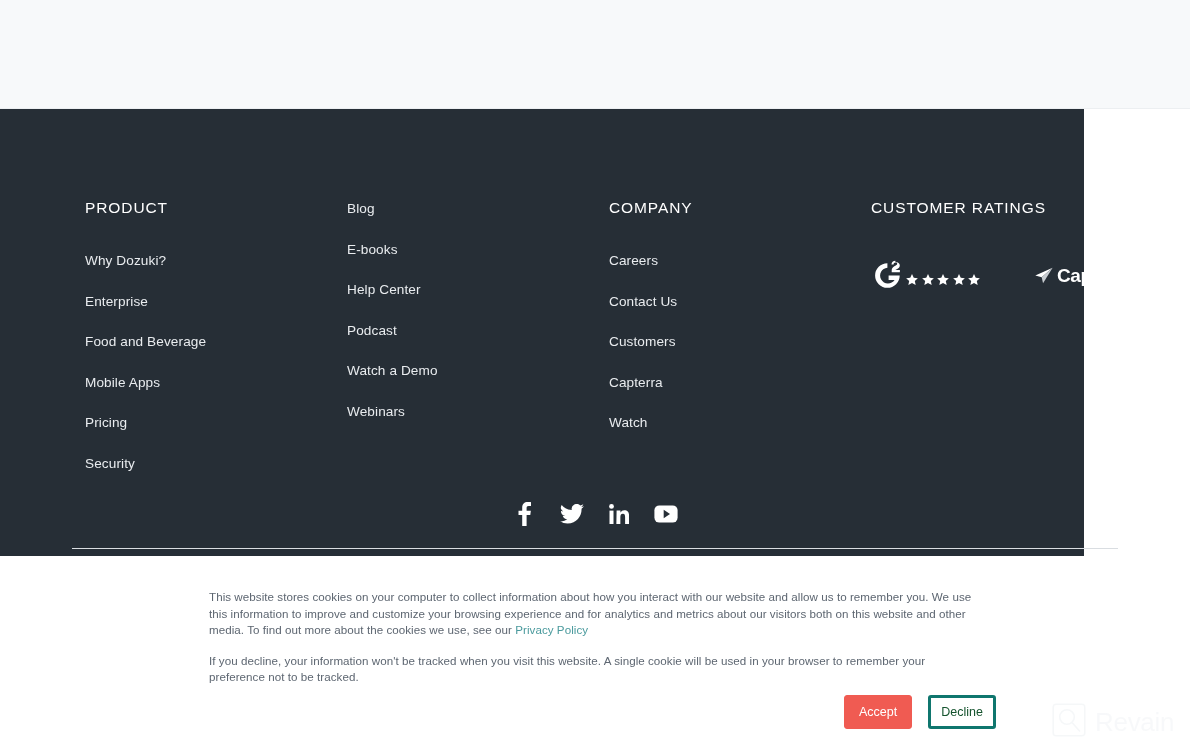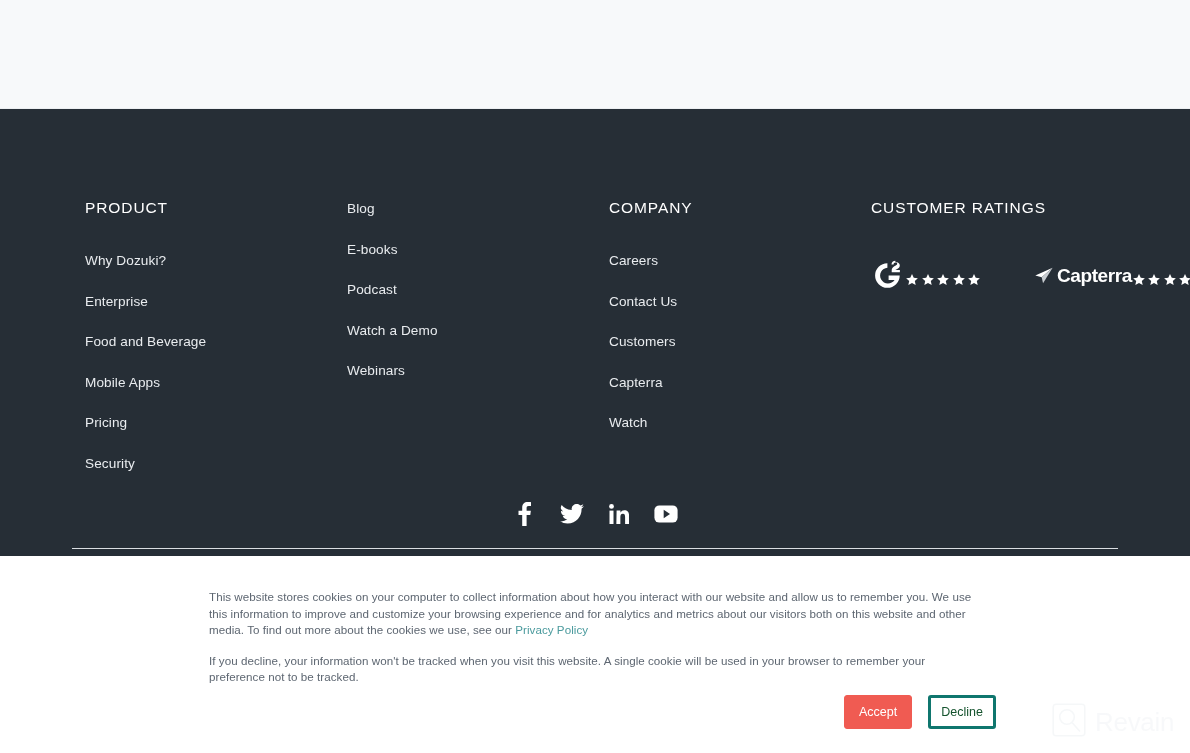--- a/index.html
+++ b/index.html
@@ -23,21 +23,21 @@
     width: 1190px;
     height: 109px;
     background: #f7f9fa;
     border-bottom: 1px solid #eceff1;
   }
 
   
   .site-footer {
     position: absolute;
     top: 109px; left: 0;
-    width: 1190px;
+    width: 1084px;
     height: 644px;
     background: #262e36;
   }
 
   .footer-cols {
     position: absolute;
     top: 90px;
     left: 85px;
     width: 1035px;
     display: flex;
@@ -245,20 +245,21 @@
         <li><a href="#">Mobile Apps</a></li>
         <li><a href="#">Pricing</a></li>
         <li><a href="#">Security</a></li>
       </ul>
     </div>
 
     <div class="footer-col">
       <ul class="col-links">
         <li><a href="#">Blog</a></li>
         <li><a href="#">E-books</a></li>
+        <li><a href="#">Help Center</a></li>
         <li><a href="#">Podcast</a></li>
         <li><a href="#">Watch a Demo</a></li>
         <li><a href="#">Webinars</a></li>
       </ul>
     </div>
 
     <div class="footer-col">
       <div class="col-heading">COMPANY</div>
       <ul class="col-links">
         <li><a href="#">Careers</a></li>

